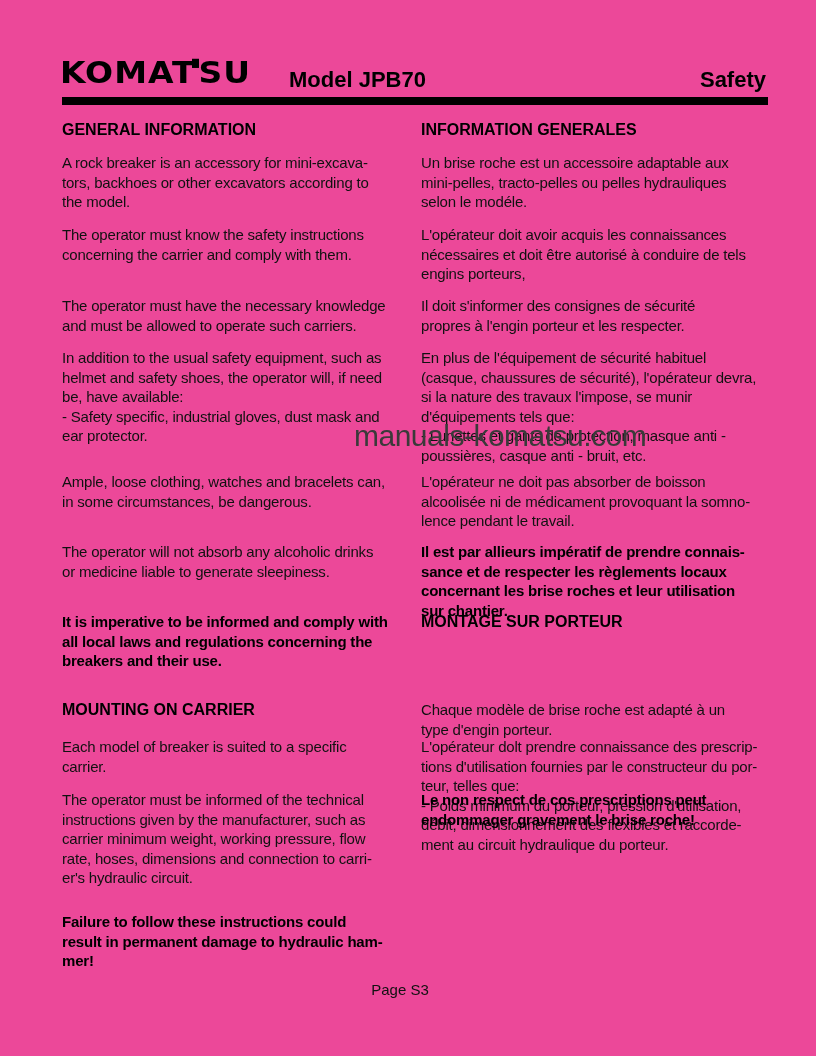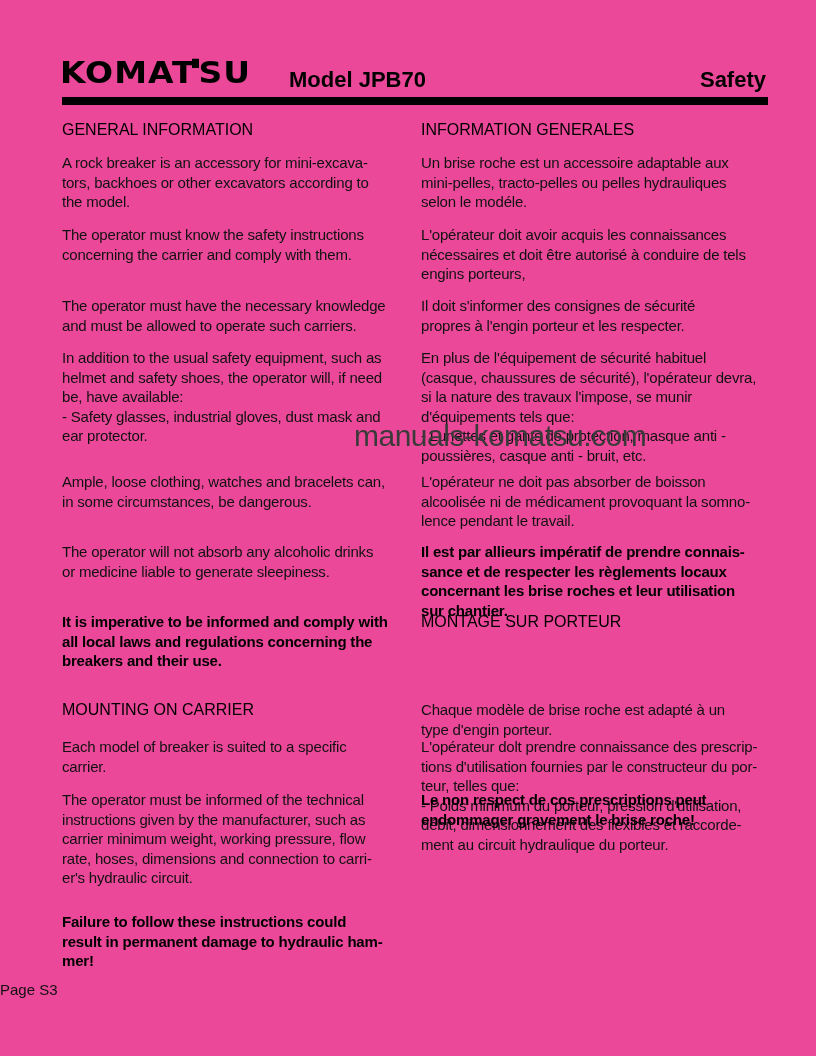--- a/index.html
+++ b/index.html
@@ -42,32 +42,32 @@
     grid-template-columns:352px 356px;
     grid-template-rows:33px 72px 71px 52px 124px 70px 70px 88px 37px 53px 122px auto;
     grid-auto-flow:column;
     column-gap:7px;
   }
   .cell{
     white-space:pre;
     font-size:15px;line-height:19.5px;letter-spacing:-0.2px;
     color:#111;
   }
-  .cell.h{font-size:16px;font-weight:normal;letter-spacing:0;color:#000;}
+  .cell.h{font-size:16px;font-weight:bold;letter-spacing:0;color:#000;}
   .cell.b{font-weight:bold;color:#000;}
   
   .watermark{
     position:absolute;left:354px;top:420px;
     font-size:30px;line-height:32px;color:#3a3a3a;
     letter-spacing:-0.5px;white-space:nowrap;
   }
   
   .footer{
     position:absolute;left:0;right:16px;top:981px;
-    text-align:left;font-size:15px;color:#111;
+    text-align:center;font-size:15px;color:#111;
   }
 </style>
 </head>
 <body>
 
 <div class="page">
 
   <div class="logo"><span>KOMAT</span><span class="logo-tick"></span><span>SU</span></div>
 
   <div class="model-title">Model JPB70</div>
@@ -80,21 +80,21 @@
     <div class="cell">A rock breaker is an accessory for mini-excava-
 tors, backhoes or other excavators according to
 the model.</div>
     <div class="cell">The operator must know the safety instructions
 concerning the carrier and comply with them.</div>
     <div class="cell">The operator must have the necessary knowledge
 and must be allowed to operate such carriers.</div>
     <div class="cell">In addition to the usual safety equipment, such as
 helmet and safety shoes, the operator will, if need
 be, have available:
-- Safety glasses, industrial gloves, dust mask and
+- Safety specific, industrial gloves, dust mask and
 ear protector.</div>
     <div class="cell">Ample, loose clothing, watches and bracelets can,
 in some circumstances, be dangerous.</div>
     <div class="cell">The operator will not absorb any alcoholic drinks
 or medicine liable to generate sleepiness.</div>
     <div class="cell b">It is imperative to be informed and comply with
 all local laws and regulations concerning the
 breakers and their use.</div>
     <div class="cell h">MOUNTING ON CARRIER</div>
     <div class="cell">Each model of breaker is suited to a specific

